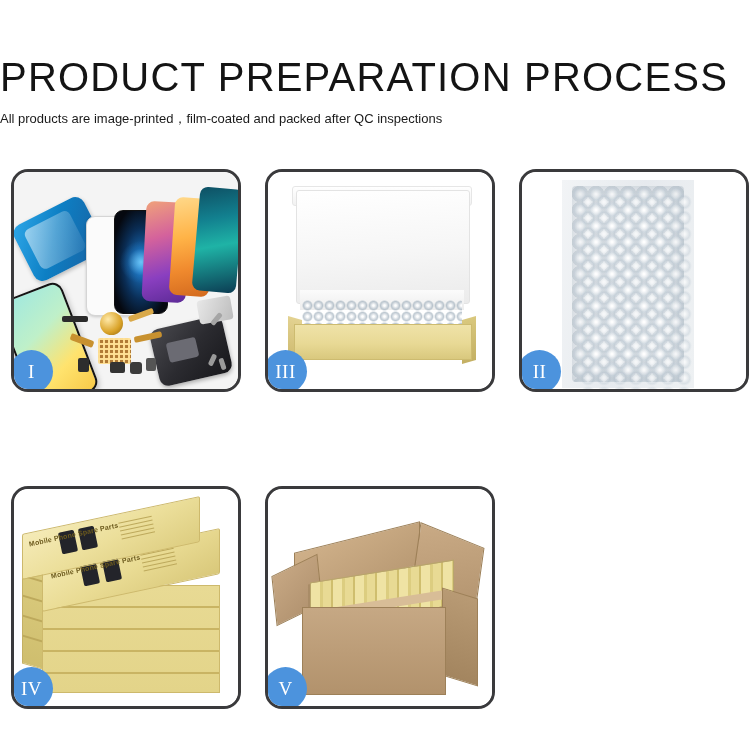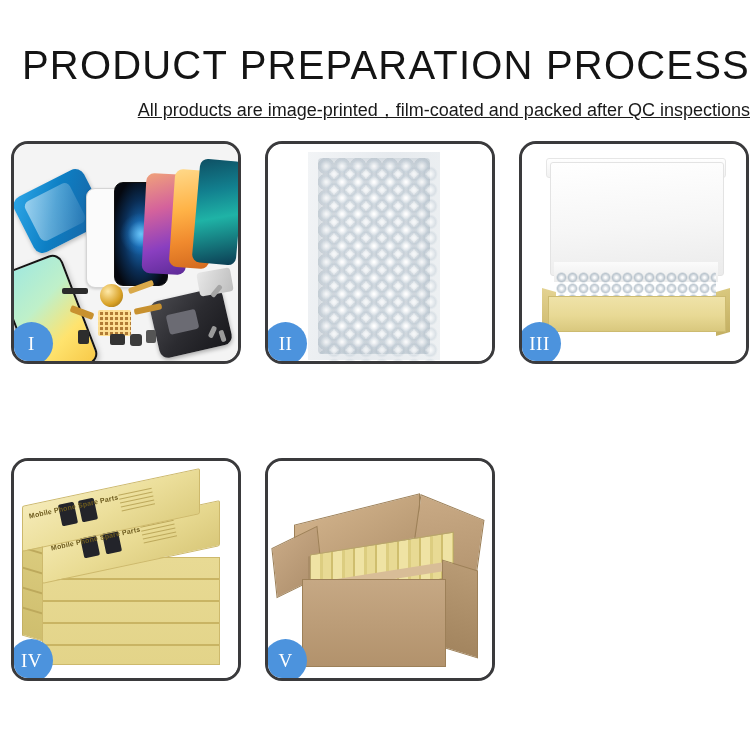--- a/index.html
+++ b/index.html
@@ -5,37 +5,36 @@
   html,body{margin:0;padding:0;}
   body{
     width:750px;height:750px;
     background:#ffffff;
     font-family:"Liberation Sans", sans-serif;
     overflow:hidden;
   }
   .page{position:relative;width:750px;height:750px;}
 
   
-  .header{padding-top:44px;text-align:right;}
+  .header{padding-top:28px;text-align:left;margin-top:28px;}
   .title{
     font-size:40px;
     letter-spacing:1.2px;
     font-weight:400;
     color:#141414;
     line-height:1.05;
     white-space:nowrap;
     font-family:"Liberation Sans", sans-serif;
   }
   .subtitle{
     margin-top:12px;
-    font-size:18px;
+    font-size:13px;
     color:#1a1a1a;
     font-weight:400;
     white-space:nowrap;
-    text-decoration:underline;
   }
 
   
   .grid{
     position:absolute;
     left:11px;top:141px;
     width:728px;
     display:grid;
     grid-template-columns:230px 230px 230px;
     grid-template-rows:223px 223px;
@@ -368,39 +367,39 @@
         <div class="chip3"></div>
         <div class="chip4"></div>
         <div class="scr1"></div>
         <div class="scr2"></div>
         <div class="scr3"></div>
       </div>
       <div class="badge">I</div>
     </div>
 
     <div class="panel">
-      <div class="panel-inner p2">
-        <div class="bw-bg"></div>
-        <div class="bubbles"></div>
-        <div class="bubbles2"></div>
-      </div>
-      <div class="badge">II</div>
-    </div>
-
-    <div class="panel">
       <div class="panel-inner p3">
         <div class="b3-lid-flap"></div>
         <div class="b3-lid"></div>
         <div class="b3-foam"></div>
         <div class="b3-bubbles"></div>
         <div class="b3-left"></div>
         <div class="b3-right"></div>
         <div class="b3-front"></div>
       </div>
       <div class="badge">III</div>
+    </div>
+
+    <div class="panel">
+      <div class="panel-inner p2">
+        <div class="bw-bg"></div>
+        <div class="bubbles"></div>
+        <div class="bubbles2"></div>
+      </div>
+      <div class="badge">II</div>
     </div>
 
     <div class="panel">
       <div class="panel-inner p4">
         <div class="stack">
           <div class="sb sb-side">
             <i style="top:18px"></i>
               <i style="top:38px"></i>
               <i style="top:58px"></i>
               <i style="top:78px"></i>

